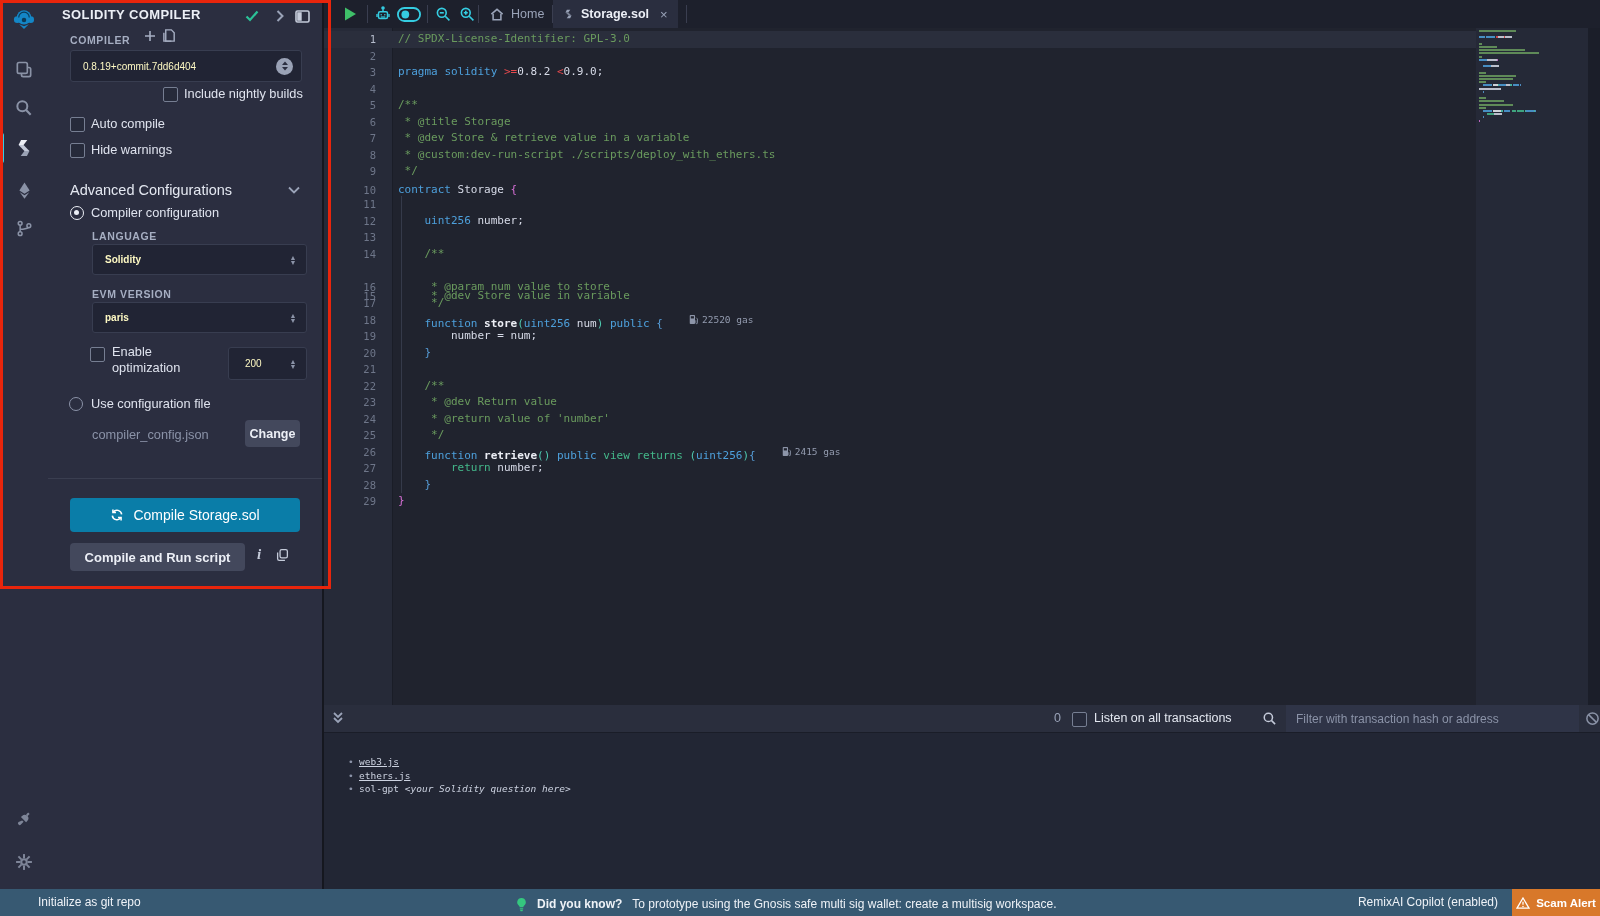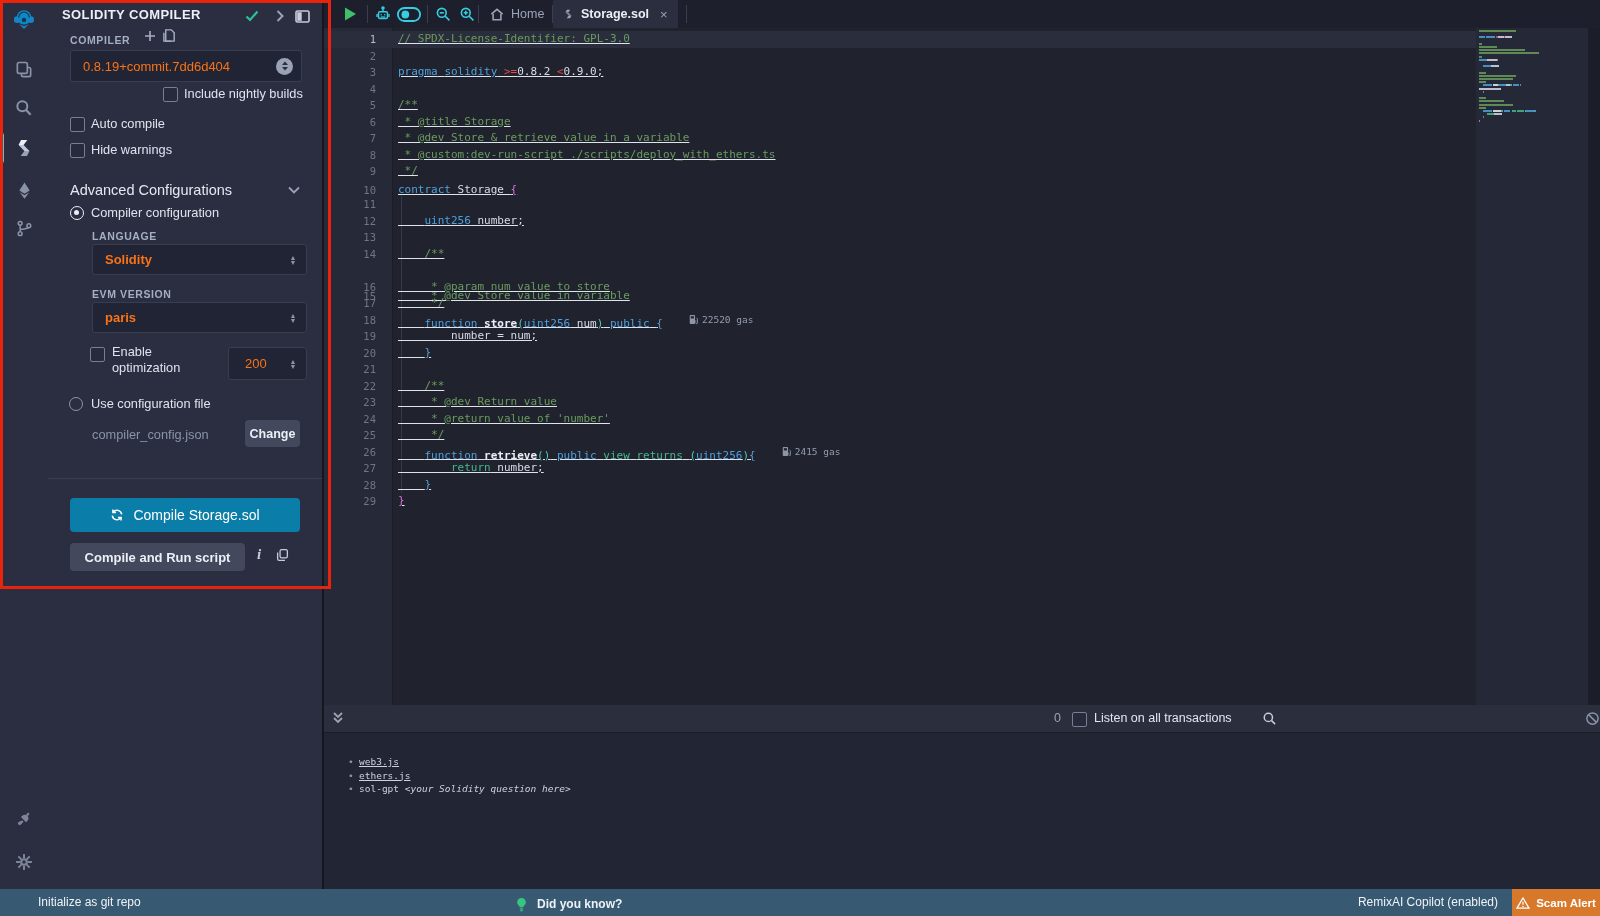--- a/index.html
+++ b/index.html
@@ -12,21 +12,21 @@
   .activity-bar{position:absolute;left:0;top:0;width:48px;height:889px;background:#2b2e40;border-right:1px solid #1d2030;}
   .act-icon{position:absolute;left:12px;width:24px;height:24px;display:flex;align-items:center;justify-content:center;cursor:pointer;}
   .act-indicator{position:absolute;left:0;width:4px;height:30px;background:#35cde2;border-radius:0 2px 2px 0;}
 
   
   .side-panel{position:absolute;left:48px;top:0;width:274px;height:889px;background:#2b2e40;border-right:2px solid #15171f;}
   .panel-title{position:absolute;left:14px;top:7px;font-size:13px;font-weight:700;letter-spacing:.4px;color:#eceff6;}
   .hdr-ic{position:absolute;top:8px;width:16px;height:16px;display:flex;align-items:center;justify-content:center;cursor:pointer;}
   .sec-label{font-size:10.5px;font-weight:700;letter-spacing:.6px;color:#a6aec2;}
   .select{position:absolute;background:#212434;border:1px solid #383d50;border-radius:3px;display:flex;align-items:center;cursor:pointer;}
-  .select .val{flex:1;padding-left:12px;font-size:13px;color:#f97316;}
+  .select .val{flex:1;padding-left:12px;font-size:10px;color:#fef9c3;}
   .arrows{width:8px;margin-right:9px;display:flex;flex-direction:column;align-items:center;line-height:5px;font-size:7px;color:#8b93a8;}
   .cb{position:absolute;width:13px;height:13px;background:#262a3a;border:1px solid #767e92;border-radius:2px;cursor:pointer;}
   .cb-label{position:absolute;font-size:12.8px;color:#dfe3ee;}
   .radio{position:absolute;width:14px;height:14px;border-radius:50%;border:1.6px solid #8b93a8;box-sizing:border-box;cursor:pointer;}
   .radio.sel{border-color:#ecEFF6;border-color:#eceff6;}
   .radio.sel::after{content:"";position:absolute;left:3px;top:3px;width:5px;height:5px;border-radius:50%;background:#eceff6;}
   .divider{position:absolute;left:0;width:274px;border-top:1px solid #3a3e50;}
   .btn-primary{position:absolute;left:22px;width:230px;height:34px;background:#0a7da8;border:none;border-radius:4px;
       color:#fff;font-size:14px;font-family:"Liberation Sans",sans-serif;display:flex;align-items:center;justify-content:center;gap:9px;cursor:pointer;}
   .btn-secondary{position:absolute;background:#43485c;border:none;border-radius:4px;color:#eceff6;font-weight:700;
@@ -38,21 +38,21 @@
   .tb-sep{position:absolute;top:5px;width:1px;height:18px;background:#3a3e50;}
   .tb-ic{position:absolute;top:5px;width:18px;height:18px;display:flex;align-items:center;justify-content:center;cursor:pointer;}
   .tab{position:absolute;top:0;height:28px;display:flex;align-items:center;gap:7px;padding:0 10px;font-size:12.5px;color:#9aa3b8;cursor:pointer;}
   .tab.active{background:#2a2e3f;color:#eceff6;font-weight:700;}
   .editor{position:absolute;left:0;top:28px;width:100%;height:677px;background:#20232e;overflow:hidden;}
   .gutter-bg{position:absolute;left:0;top:0;width:68px;height:100%;background:#262a38;border-right:1px solid #1a1d27;}
   .code-line{position:absolute;left:0;height:16.5px;width:1152px;font-family:"DejaVu Sans Mono",monospace;font-size:11px;line-height:16.5px;}
   .code-line.current{background:#2a2e3c;}
   .code-line .ln{position:absolute;left:0;width:52px;text-align:right;color:#6e7689;font-size:10.5px;}
   .code-line.current .ln{color:#b6bdcd;}
-  .code-line .code{position:absolute;left:74px;white-space:pre;text-decoration:underline;}
+  .code-line .code{position:absolute;left:74px;white-space:pre;}
   .gas{display:inline-flex;align-items:center;gap:4px;margin-left:26px;font-size:9.5px;color:#949cb0;vertical-align:1px;}
   .indent-guide{position:absolute;left:77px;width:1px;background:#353a4a;}
   .minimap{position:absolute;left:1152px;top:0;width:112px;height:100%;background:#252937;cursor:pointer;}
   .mini-line{position:absolute;left:3px;height:2px;display:flex;}
   .mini-line i{display:block;height:2px;}
   .scroll-track{position:absolute;left:1264px;top:0;width:12px;height:100%;background:#1b1e29;cursor:pointer;}
 
   
   .terminal{position:absolute;left:324px;top:705px;width:1276px;height:184px;background:#222634;}
   .term-header{position:absolute;left:0;top:0;width:100%;height:27px;background:#2a2e3d;border-bottom:1px solid #1a1d28;}
@@ -588,20 +588,21 @@
       </div>
       <span class="abs" style="left:730px;top:6px;font-size:12.5px;color:#9aa3b8">0</span>
       <span class="cb" style="left:748px;top:7px"></span>
       <span class="abs" style="left:770px;top:6px;font-size:12.5px;color:#e4e8f1">Listen on all transactions</span>
       <div class="abs" style="left:938px;top:6px;cursor:pointer">
         <svg width="15" height="15" viewBox="0 0 20 20" fill="none" stroke="#c5cbda" stroke-width="2">
             <circle cx="8.5" cy="8.5" r="5.5"></circle>
             <path d="M12.8 12.8 17.5 17.5"></path>
           </svg>
       </div>
+      <input class="term-filter" placeholder="Filter with transaction hash or address" style="">
       <div class="abs" style="left:1261px;top:6px;cursor:pointer">
         <svg width="15" height="15" viewBox="0 0 20 20" fill="none" stroke="#8a92a6" stroke-width="2">
             <circle cx="10" cy="10" r="7.5"></circle>
             <path d="M4.8 4.8 15.2 15.2"></path>
           </svg>
       </div>
     </div>
     <div class="term-content">
       <div id="term-lines" style="padding-top:23px">
           <div class="t-line"><span class="dot">•</span><span class="t-link">web3.js</span></div>
@@ -615,20 +616,21 @@
 
   <div class="status-bar">
     <span class="abs" style="left:38px;top:6px">Initialize as git repo</span>
     <div class="abs" style="left:516px;top:0;height:30px;display:flex;align-items:center;gap:10px">
       <svg width="11" height="15" viewBox="0 0 12 16">
         <path d="M6 1a4.6 4.6 0 0 1 2.5 8.5c-.5.4-.5 1-.5 1.5h-4c0-.5 0-1.1-.5-1.5A4.6 4.6 0 0 1 6 1z" fill="#35c77f"></path>
         <rect x="4" y="12" width="4" height="1.4" rx=".7" fill="#35c77f"></rect>
           <rect x="4.5" y="14" width="3" height="1.3" rx=".65" fill="#35c77f"></rect>
       </svg>
       <span style="font-weight:700">Did you know?</span>
+      <span>To prototype using the Gnosis safe multi sig wallet: create a multisig workspace.</span>
     </div>
     <span class="abs" style="right:102px;top:6px">RemixAI Copilot (enabled)</span>
     <div class="scam">
       <svg width="14" height="12" viewBox="0 0 16 14">
         <path d="M8 1.2 15 13H1Z" fill="none" stroke="#fff" stroke-width="1.5"></path>
           <path d="M8 5.5v3.5" stroke="#fff" stroke-width="1.5"></path>
           <circle cx="8" cy="11" r=".9" fill="#fff"></circle>
       </svg>
       <span>Scam Alert</span>
     </div>

